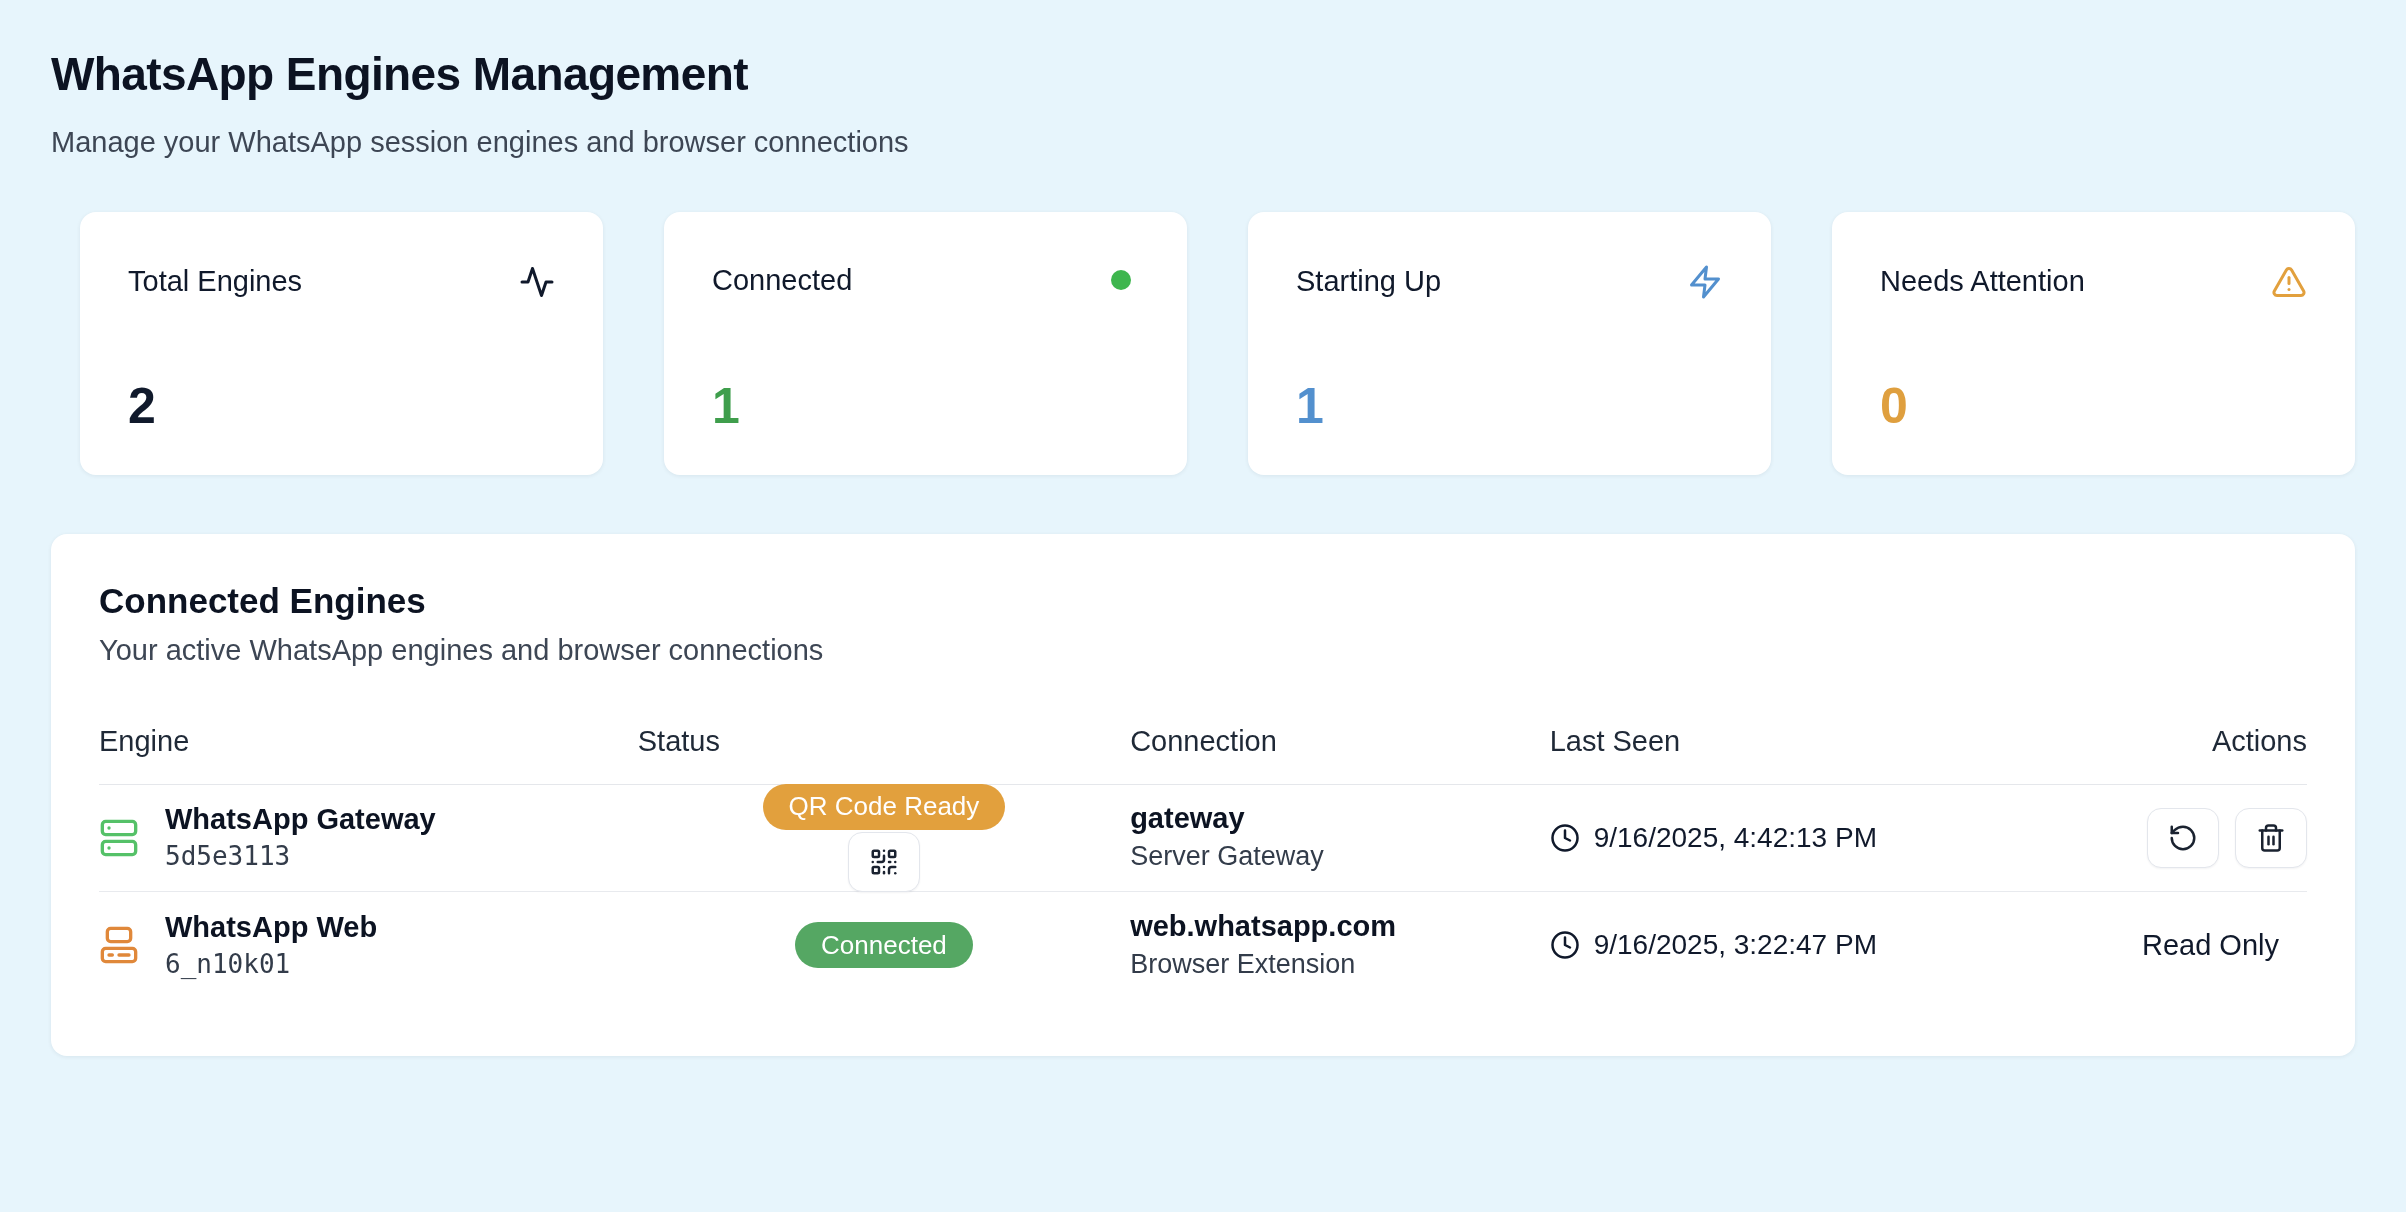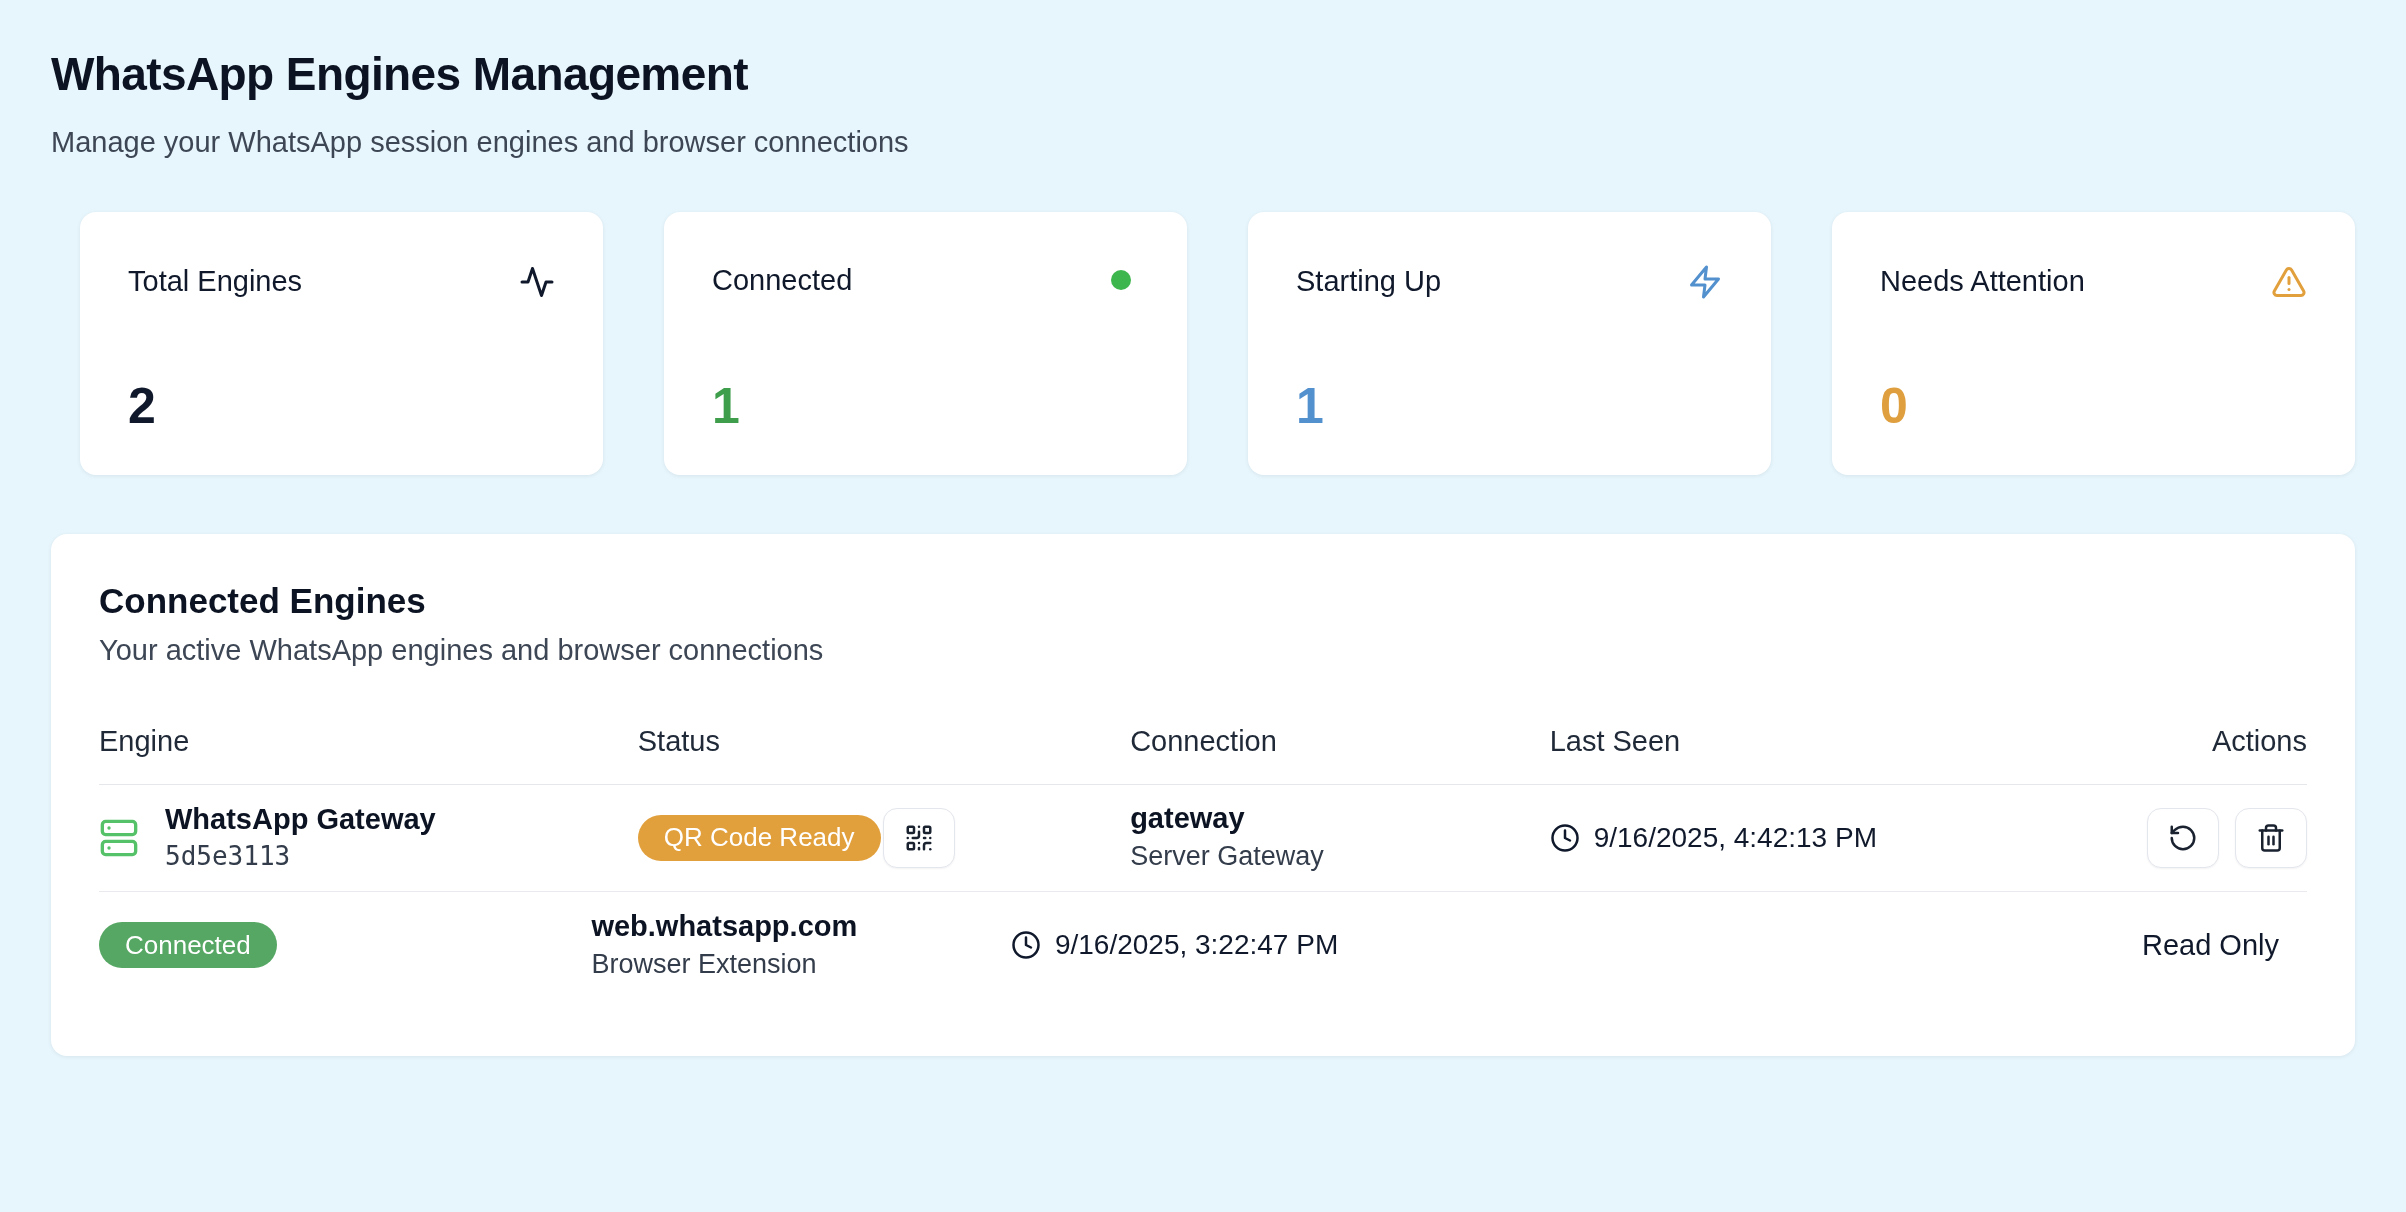--- a/index.html
+++ b/index.html
@@ -80,21 +80,21 @@
   .col-actions    { flex: 1; text-align: right; }
 
   .engine-cell { display: flex; align-items: center; gap: 26px; }
   .engine-cell svg { display: block; flex: none; }
   .engine-name { font-size: 29px; font-weight: 600; color: #0c1322; line-height: 1.1; }
   .engine-id {
     font-family: "DejaVu Sans Mono", monospace;
     font-size: 26px; color: #333c4a; margin-top: 6px; line-height: 1.1;
   }
 
-  .status-cell { display: flex; align-items: center; gap: 2px; }
+  .status-cell { display: flex; align-items: center; gap: 2px; flex-direction: column; }
   .badge {
     display: inline-flex; align-items: center; height: 46px; padding: 0 26px;
     border-radius: 999px; color: #ffffff; font-size: 26px; font-weight: 500;
     white-space: nowrap;
   }
   .badge.warning { background: #e2a03d; }
   .badge.success { background: #55a763; }
 
   .icon-btn {
     width: 72px; height: 60px; background: #ffffff;
@@ -261,20 +261,36 @@
                     <line x1="10" x2="10" y1="11" y2="17"></line>
                     <line x1="14" x2="14" y1="11" y2="17"></line>
                   </svg>
               </span>
             </button>
           </div>
         </div>
       </div>
 
       <div class="trow">
+        <div class="col-engine">
+          <div class="engine-cell">
+            <span>
+              <svg width="40" height="40" viewBox="0 0 24 24" fill="none" stroke="#e0883a" stroke-width="2" stroke-linecap="round" stroke-linejoin="round">
+                  <rect width="14" height="8" x="5" y="2" rx="2"></rect>
+                  <rect width="20" height="8" x="2" y="14" rx="2"></rect>
+                  <path d="M6 18h2"></path>
+                  <path d="M12 18h6"></path>
+                </svg>
+            </span>
+            <div>
+              <div class="engine-name">WhatsApp Web</div>
+              <div class="engine-id">6_n10k01</div>
+            </div>
+          </div>
+        </div>
         <div class="col-status">
           <div class="status-cell">
             <span class="badge success">Connected</span>
           </div>
         </div>
         <div class="col-connection">
           <div class="conn-main">web.whatsapp.com</div>
           <div class="conn-sub">Browser Extension</div>
         </div>
         <div class="col-last">

